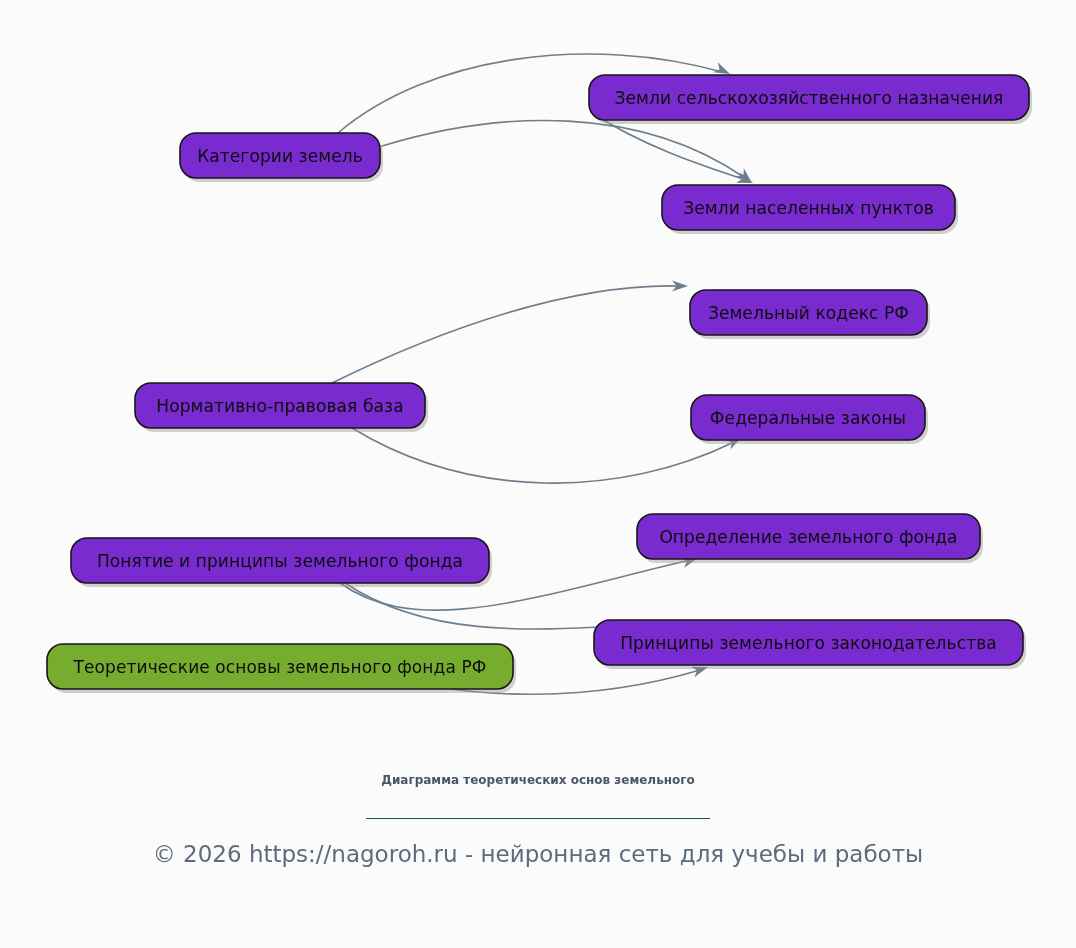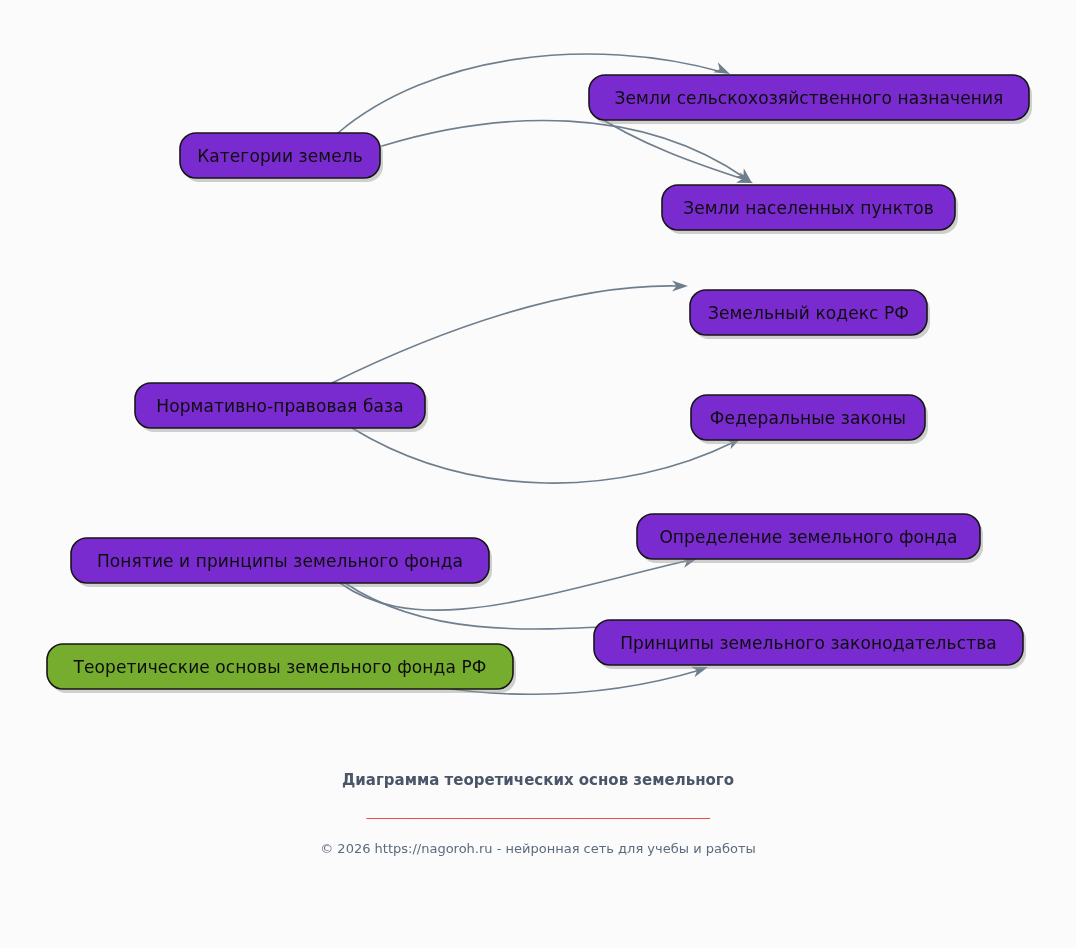--- a/index.html
+++ b/index.html
@@ -57,39 +57,39 @@
   }
   .caption-wrap {
     position: absolute;
     left: 0;
     top: 770px;
     width: 1076px;
     text-align: center;
   }
   .caption-title {
     font-family: "DejaVu Sans", sans-serif;
-    font-size: 15px;
+    font-size: 12px;
     font-weight: bold;
     color: #4a5568;
     line-height: 21px;
     width: 470px;
     margin: 0 auto;
   }
   .caption-rule {
     font-family: "DejaVu Sans", sans-serif;
     font-size: 15px;
-    color: #ef4444;
+    color: #14532d;
     letter-spacing: -0.5px;
     margin-top: 10px;
     white-space: nowrap;
     overflow: hidden;
   }
   .caption-credit {
     font-family: "DejaVu Sans", sans-serif;
-    font-size: 13px;
+    font-size: 23px;
     color: #5c6b7d;
     margin-top: 22px;
   }
 </style>
 </head>
 <body>
 
 <div id="canvas">
   <svg id="graph-svg" viewBox="0 0 1076 948">
       <g>

